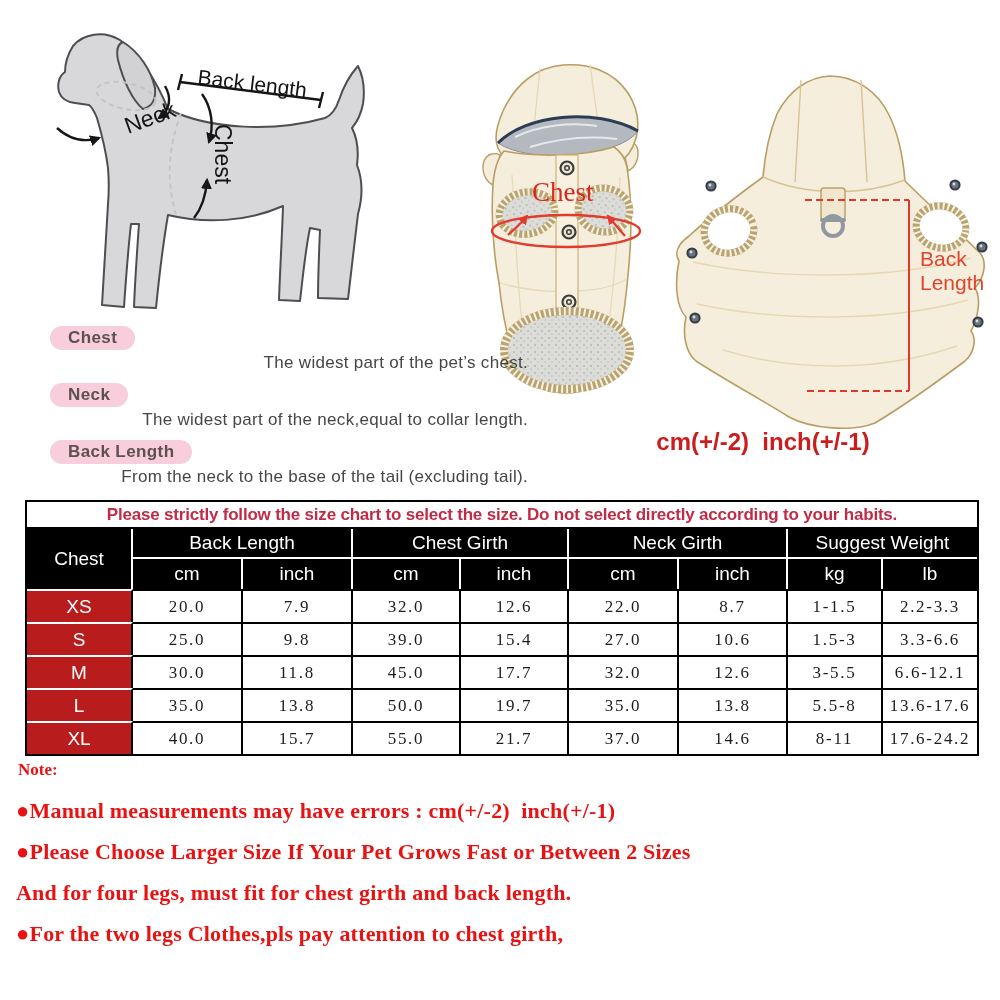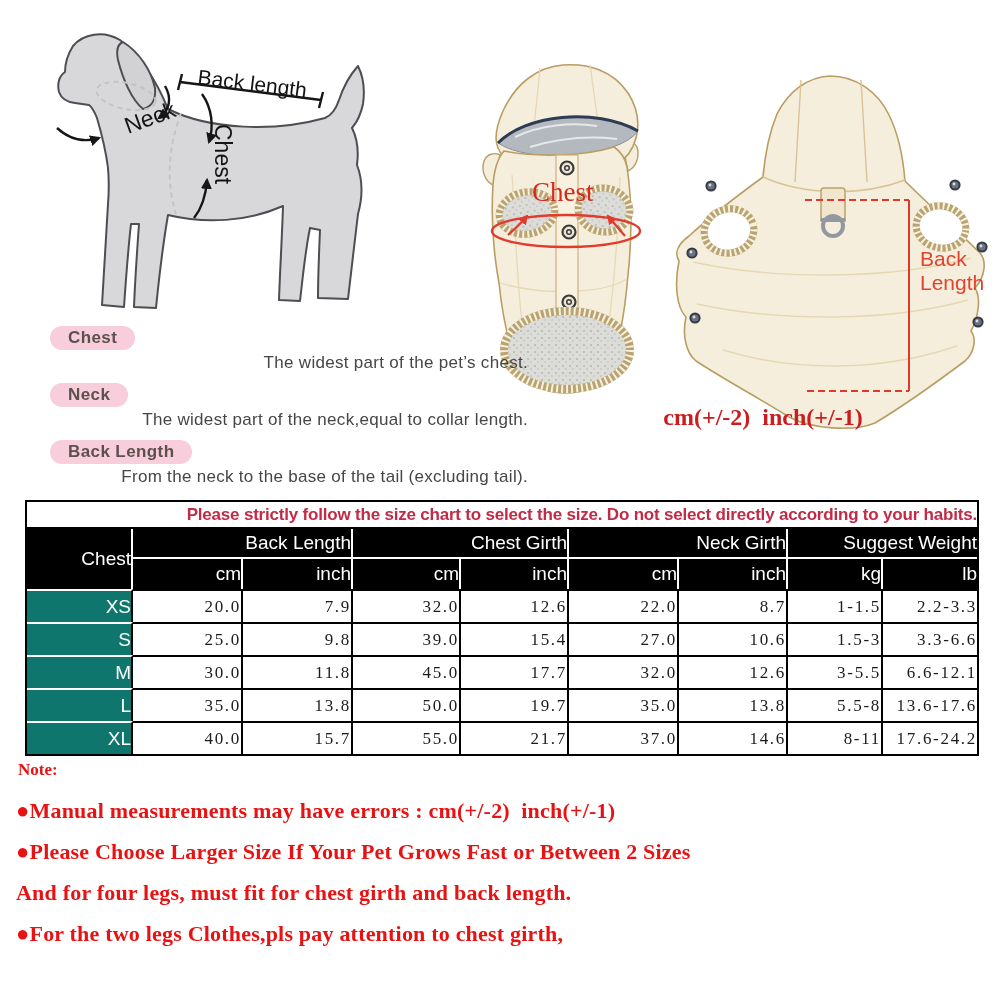--- a/index.html
+++ b/index.html
@@ -8,35 +8,35 @@
   svg text{user-select:none;}
 
   
   .defs{position:absolute;left:48px;top:326px;width:480px;}
   .def{margin-bottom:10px;}
   .pill{display:inline-block;background:#f8cddc;color:#5d5150;font-weight:bold;font-size:17px;
         padding:2px 18px;border-radius:12px;margin:0 0 3px 2px;letter-spacing:.4px;}
   .def p{margin:0;font-size:17px;color:#464646;letter-spacing:.3px;text-align:right;}
 
   
-  .tol{position:absolute;left:598px;top:404px;width:330px;text-align:center;
-       font-family:Liberation Serif, serif;font-weight:bold;font-size:24px;color:#cb1d1d;white-space:pre;}
+  .tol{position:absolute;left:598px;top:428px;width:330px;text-align:center;
+       font-family:Liberation Sans, sans-serif;font-weight:bold;font-size:24px;color:#cb1d1d;white-space:pre;}
 
   
   .table-wrap{position:absolute;left:25px;top:500px;width:950px;border:2px solid #000;background:#fff;}
   table{border-collapse:separate;border-spacing:0;width:100%;table-layout:fixed;}
-  td{box-sizing:border-box;text-align:right;vertical-align:middle;padding:0;overflow:hidden;}
+  td{box-sizing:border-box;text-align:center;vertical-align:middle;padding:0;overflow:hidden;}
   .warncell{height:27px;background:#fff;color:#c22a45;font-size:17px;font-weight:bold;
             letter-spacing:-.2px;border-bottom:2px solid #000;}
   .hcell{background:#000;color:#fff;font-size:19px;height:30px;
          border-right:2px solid #fff;border-bottom:2px solid #fff;}
   .hcell.sizehead{border-bottom:none;}
   .hcell.lastcol,.unit.lastcol{border-right:none;margin-top:48px;}
   .unit{background:#000;color:#fff;font-size:19px;height:30px;border-right:2px solid #fff;border-bottom:none;}
-  .scell{background:#0f766e;color:#fff;font-size:19px;height:26px;
+  .scell{background:#b91c1c;color:#fff;font-size:19px;height:26px;
          border-top:2px solid #fff;border-right:2px solid #000;}
   .dcell{background:#fff;color:#1c1c1c;font-family:"Liberation Serif",serif;font-size:17px;height:33px;
          letter-spacing:.1em;border-top:2px solid #000;border-right:2px solid #000;}
   .dcell.lastcol{border-right:none;}
 
   
   .notes{position:absolute;left:16px;top:760px;color:#e81212;
          font-family:"Liberation Serif",serif;font-weight:bold;}
   .notes .title{font-size:17px;margin:0 0 18px 2px;}
   .note-line{font-size:22px;margin:0 0 15px 0;white-space:pre;letter-spacing:.2px;}

